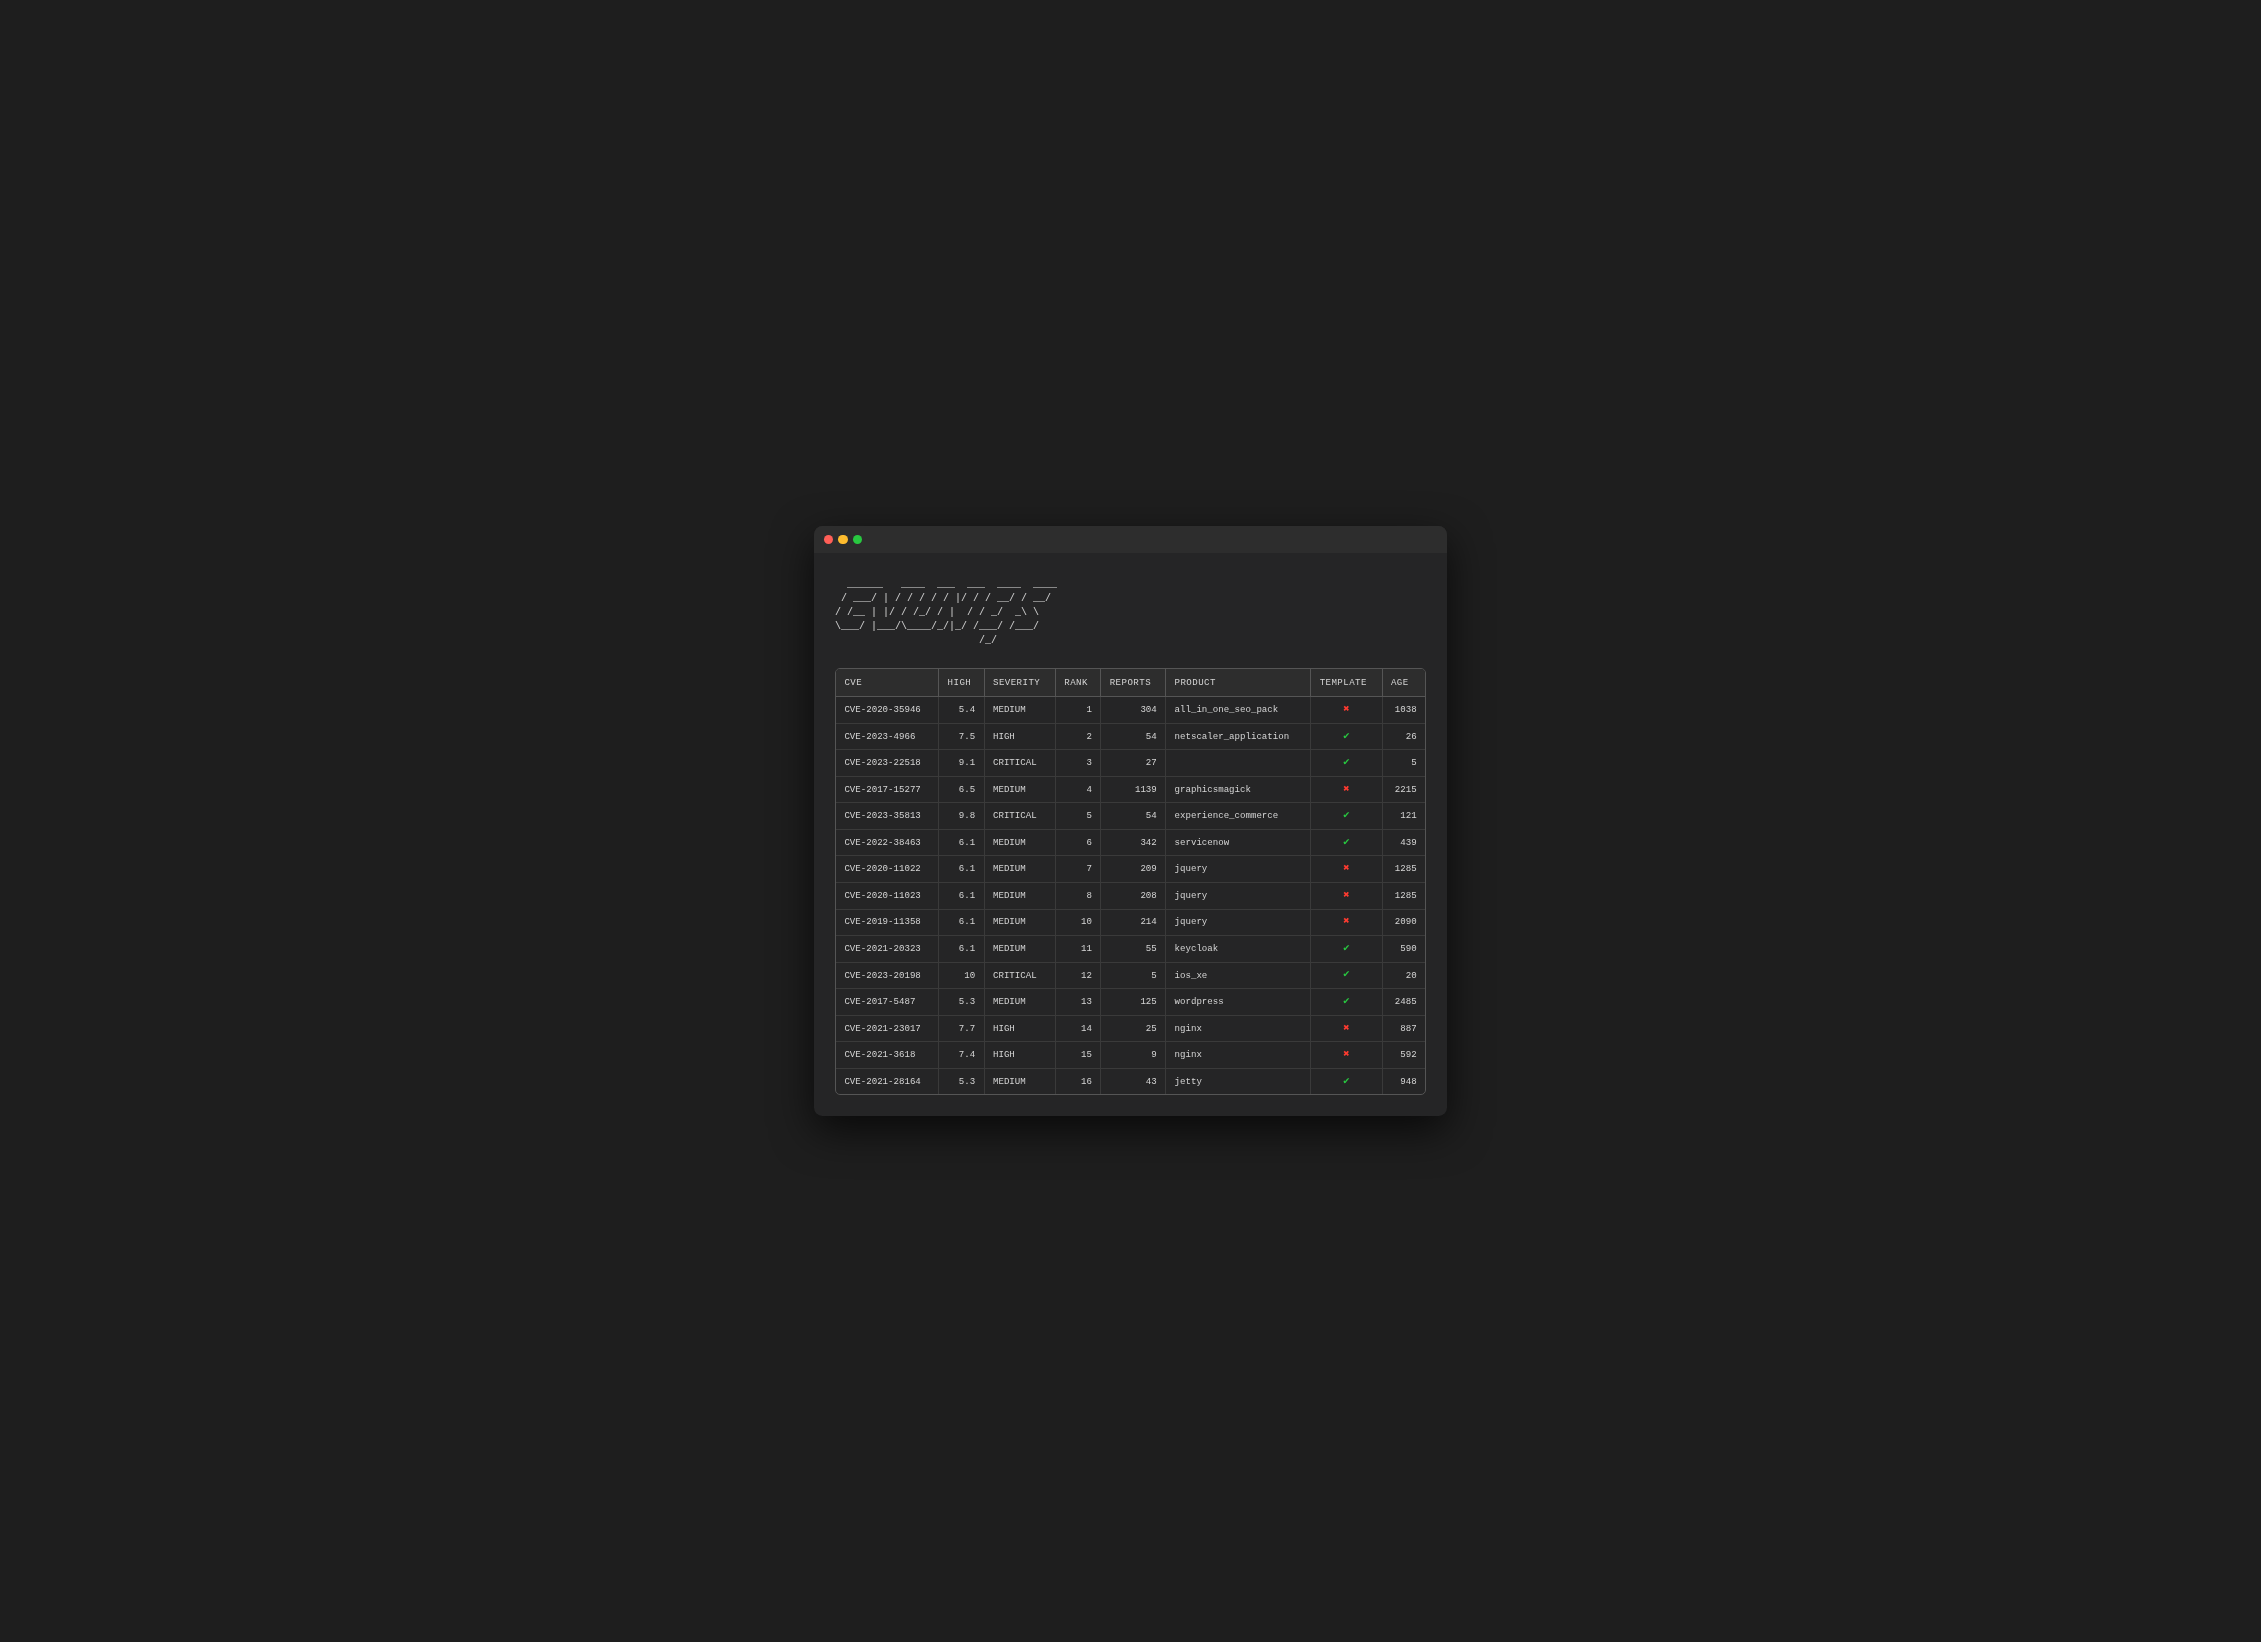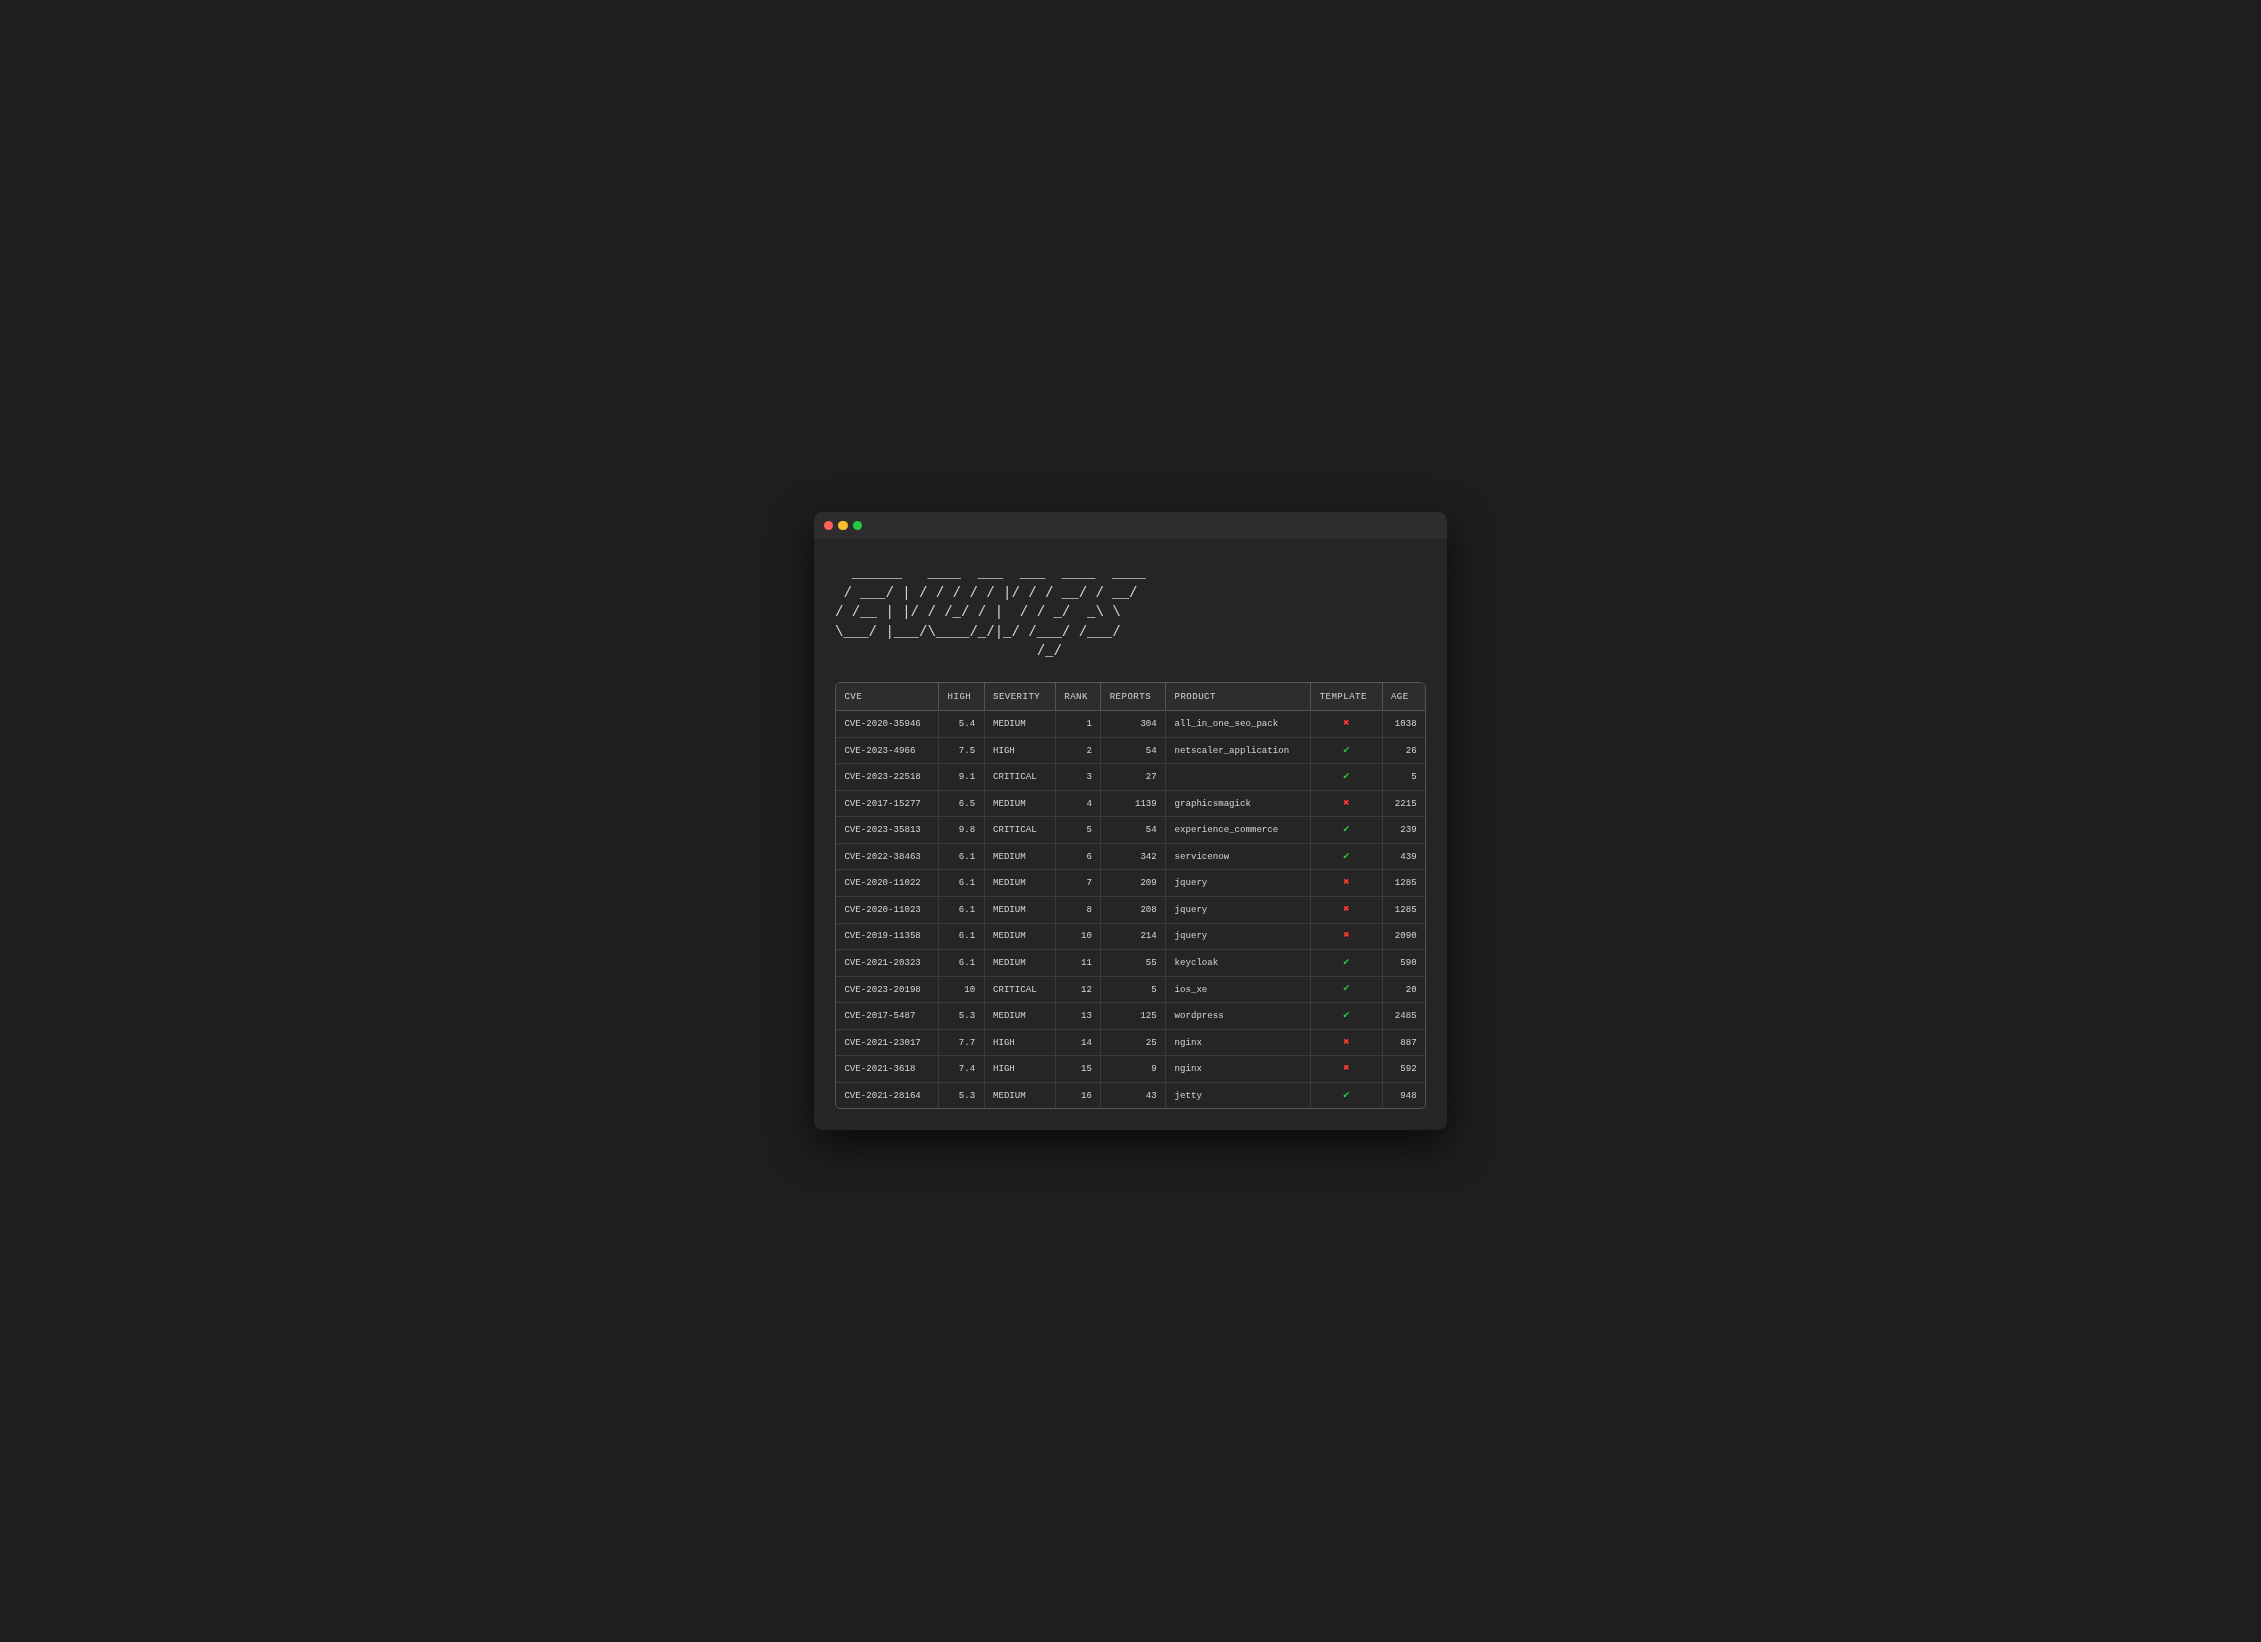--- a/index.html
+++ b/index.html
@@ -69,21 +69,21 @@
     }
 
     .prompt-line {
       margin-bottom: 11.2px;
       color: #d4d4d4;
       font-size: 10.5px;
     }
 
     .ascii-art {
       font-family: 'Courier New', Courier, monospace;
-      font-size: 14px;
+      font-size: 10px;
       line-height: 1.4;
       color: #d4d4d4;
       white-space: pre;
       margin-bottom: 5.6px;
     }
 
     .tagline {
       font-size: 9.1px;
       color: #d4d4d4;
       margin-bottom: 19.7px;
@@ -235,21 +235,21 @@
       <td class="num">2215</td>
     </tr>
             <tr>
       <td>CVE-2023-35813</td>
       <td class="num">9.8</td>
       <td>CRITICAL</td>
       <td class="num">5</td>
       <td class="num">54</td>
       <td>experience_commerce</td>
       <td class="center"><span class="template-yes">✔</span></td>
-      <td class="num">239</td>
+      <td class="num">121</td>
     </tr>
             <tr>
       <td>CVE-2022-38463</td>
       <td class="num">6.1</td>
       <td>MEDIUM</td>
       <td class="num">6</td>
       <td class="num">342</td>
       <td>servicenow</td>
       <td class="center"><span class="template-yes">✔</span></td>
       <td class="num">439</td>

